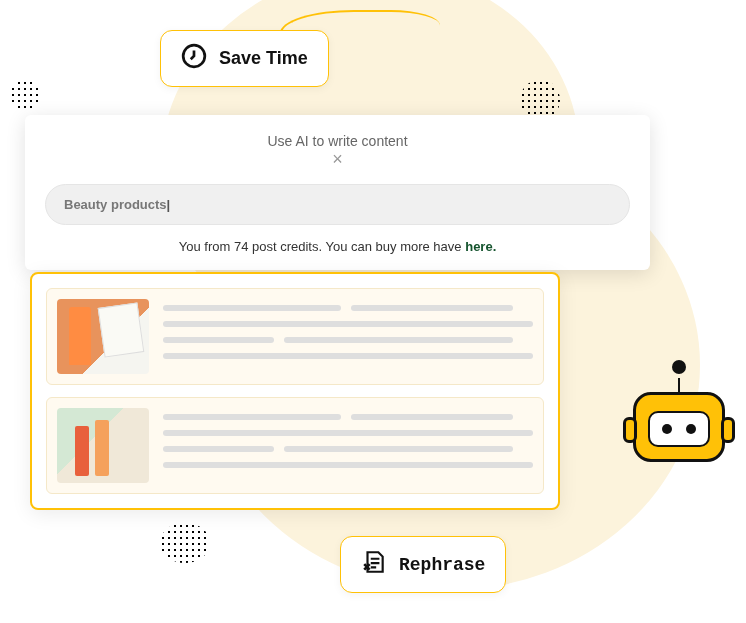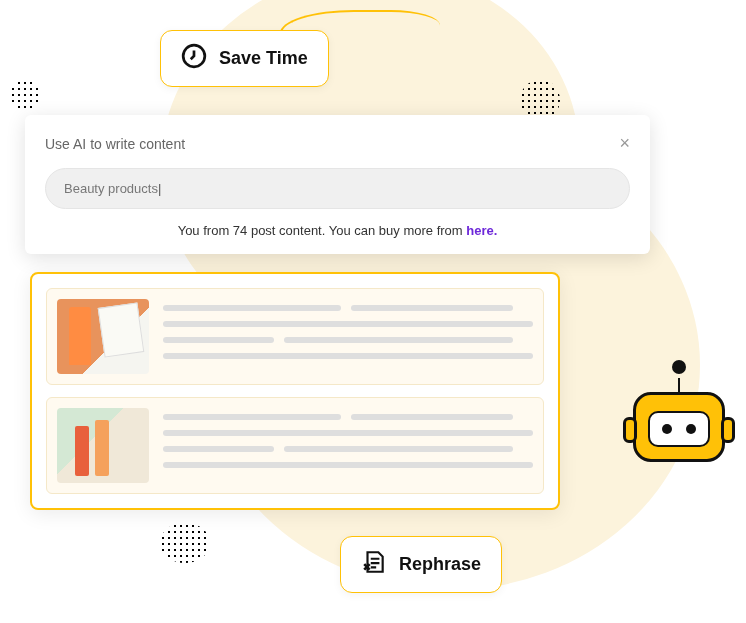--- a/index.html
+++ b/index.html
@@ -41,54 +41,56 @@
       display: flex;
       align-items: center;
       gap: 12px;
       font-weight: 700;
       font-size: 18px;
       color: #111;
       box-shadow: 0 2px 8px rgba(0,0,0,0.05);
       justify-content: flex-end;
     }
     .pill-top { top: 30px; left: 160px; }
-    .pill-bottom { bottom: 30px; left: 340px; }
+    .pill-bottom { bottom: 30px; left: 340px; font-family: Liberation Mono, monospace; }
 
     .main-card {
       position: absolute;
       top: 115px;
       left: 25px;
       width: 625px;
       background: #fff;
       border-radius: 6px;
       box-shadow: 0 4px 20px rgba(0,0,0,0.12);
       padding: 18px 20px 16px;
     }
     .card-header {
       display: flex;
       justify-content: space-between;
       align-items: center;
       margin-bottom: 14px;
+      flex-direction: column;
     }
     .card-title { font-size: 14px; color: #666; font-weight: 500; }
     .close-btn { font-size: 18px; color: #999; cursor: pointer; background: none; border: none; }
     .input-field {
       width: 100%;
       background: #f0f0f0;
       border: 1px solid #e5e5e5;
       border-radius: 24px;
       padding: 12px 18px;
       font-size: 13px;
       color: #777;
       margin-bottom: 14px;
+      font-weight: bold;
     }
     .input-cursor::after { content: '|'; color: #555; animation: blink 1s infinite; }
     @keyframes blink { 50% { opacity: 0; } }
     .credits { text-align: center; font-size: 13px; color: #333; }
-    .credits .link { color: #6d28d9; font-weight: 600; cursor: pointer; }
+    .credits .link { color: #14532d; font-weight: 600; cursor: pointer; }
 
     .results {
       position: absolute;
       top: 272px;
       left: 30px;
       width: 530px;
       background: #fff;
       border: 2px solid #ffc107;
       border-radius: 8px;
       padding: 14px;
@@ -187,21 +189,21 @@
   <div class="card-header">
     <span class="card-title">Use AI to write content</span>
     <button class="close-btn">
       <span>×</span>
     </button>
   </div>
   <div class="input-field">
     <span class="input-cursor">Beauty products</span>
   </div>
   <div class="credits">
-    <span>You from </span><span>74</span><span> post content. You can buy more from </span><span class="link">here.</span>
+    <span>You from </span><span>74</span><span> post credits. You can buy more have </span><span class="link">here.</span>
   </div>
 </div>
 
 <div class="results">
   <div class="result-card">
     <div class="thumb thumb1"></div>
     <div class="lines">
       <div class="line-row">
           <div class="line" style="width:48%"></div>
           <div class="line" style="width:44%"></div>

